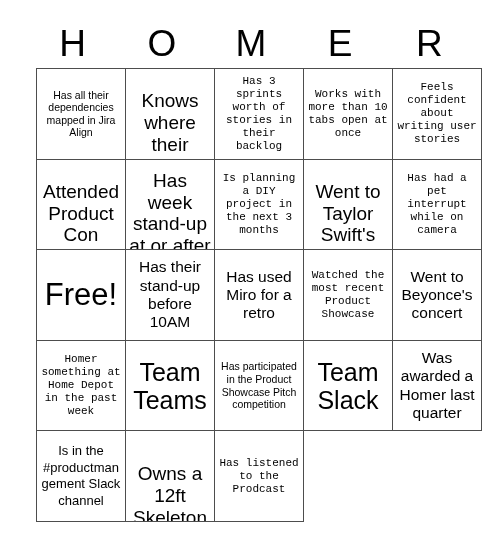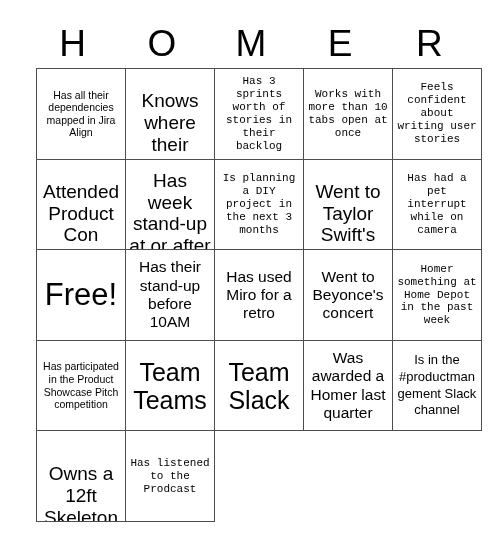--- a/index.html
+++ b/index.html
@@ -140,30 +140,33 @@
       <span class="cell-text sz-free">Free!</span>
     </div>
     <div class="bingo-cell">
       <span class="cell-text sz-lg">Has their stand-up before 10AM</span>
     </div>
     <div class="bingo-cell">
       <span class="cell-text sz-lg">Has used Miro for a retro</span>
     </div>
 
     <div class="bingo-cell">
+      <span class="cell-text sz-md">Watched the most recent Product Showcase</span>
+    </div>
+    <div class="bingo-cell">
       <span class="cell-text sz-lg">Went to Beyonce's concert</span>
     </div>
     <div class="bingo-cell">
       <span class="cell-text sz-md">Homer something at Home Depot in the past week</span>
     </div>
     <div class="bingo-cell">
-      <span class="cell-text sz-sm">Has participated in the Product Showcase Pitch competition</span>
+      <span class="cell-text sz-xxl">Team Teams</span>
     </div>
     <div class="bingo-cell">
-      <span class="cell-text sz-xxl">Team Teams</span>
+      <span class="cell-text sz-sm">Has participated in the Product Showcase Pitch competition</span>
     </div>
 
     <div class="bingo-cell">
       <span class="cell-text sz-xxl">Team Slack</span>
     </div>
     <div class="bingo-cell">
       <span class="cell-text sz-lg">Was awarded a Homer last quarter</span>
     </div>
     <div class="bingo-cell">
       <span class="cell-text sz-xs">Is in the #productmangement Slack channel</span>

